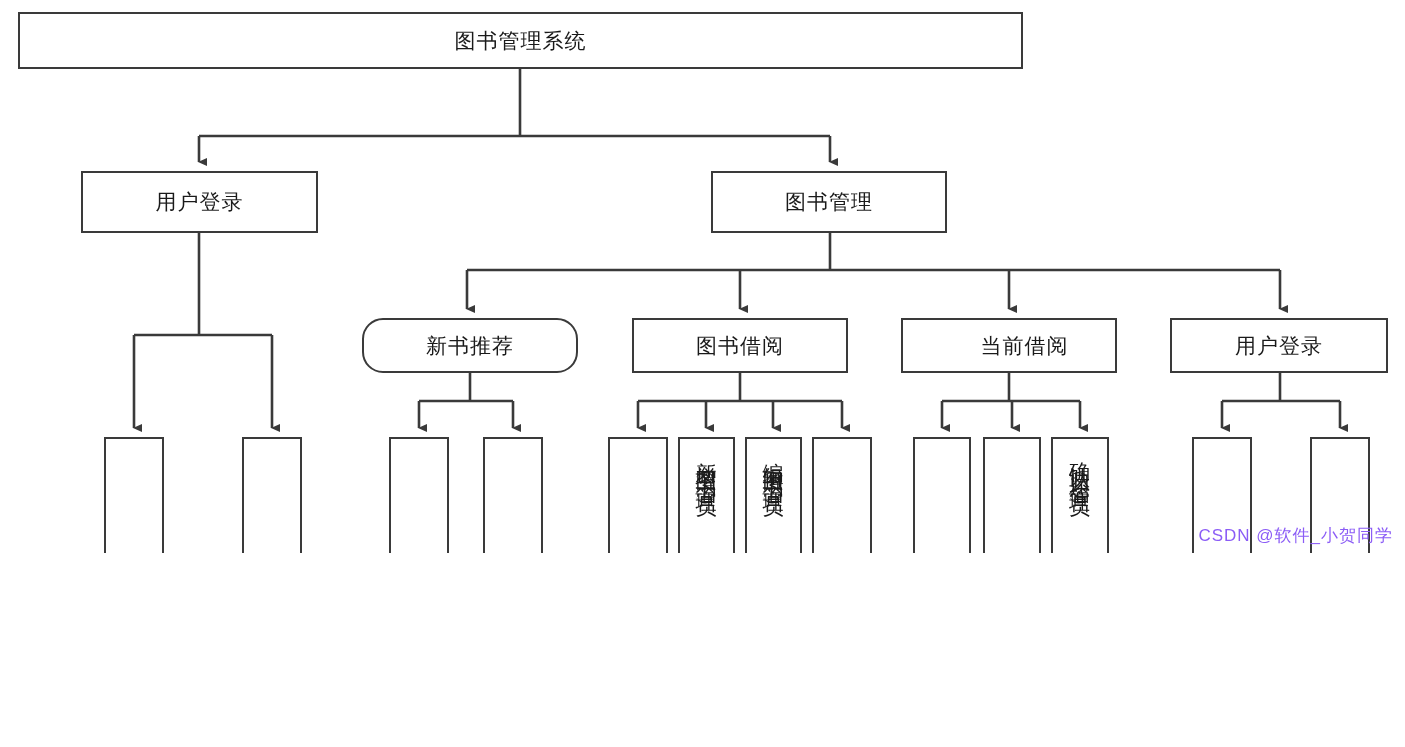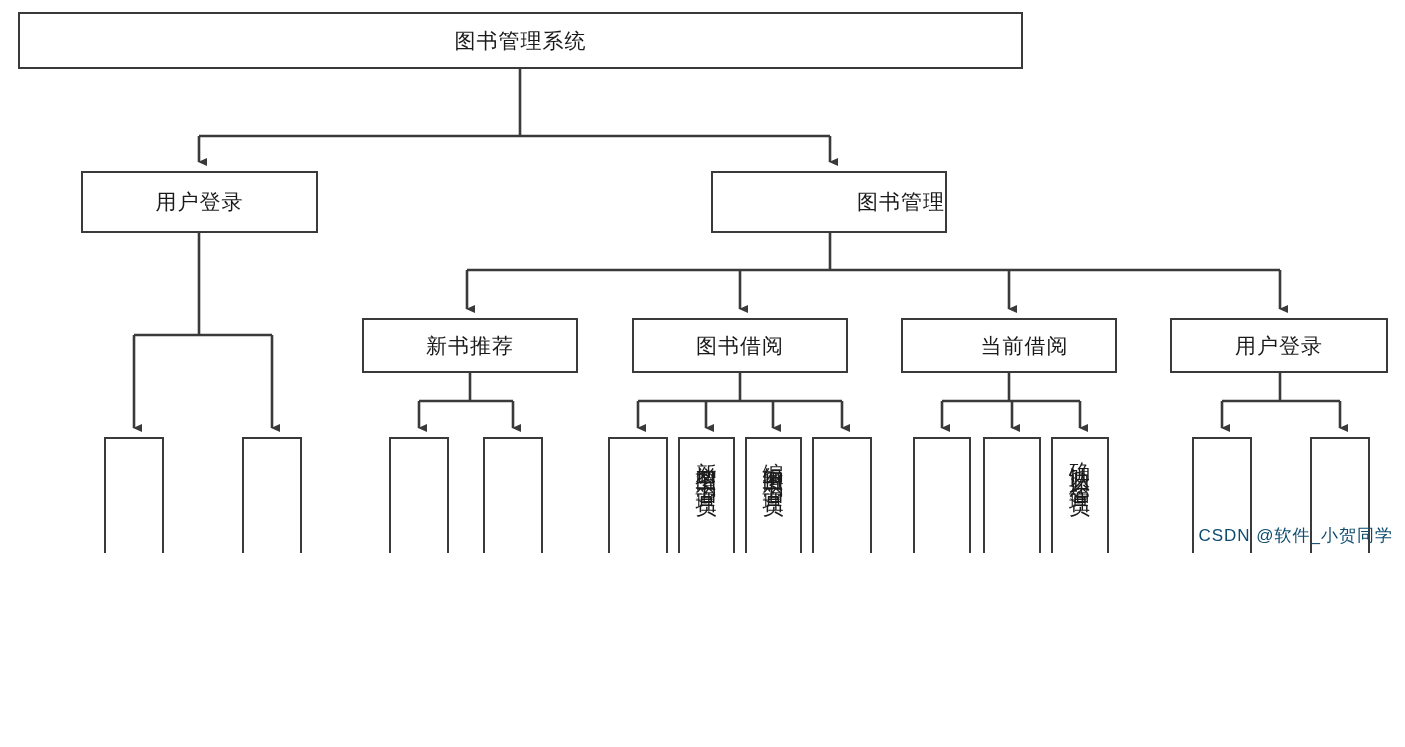--- a/index.html
+++ b/index.html
@@ -47,21 +47,21 @@
     text-orientation: upright;
     letter-spacing: 5px;
     line-height: 1;
     white-space: nowrap;
   }
   .watermark {
     position: absolute;
     right: 12px;
     bottom: 6px;
     font-size: 17px;
-    color: #0c4a6e;
+    color: #8b5cf6;
     letter-spacing: 1px;
     white-space: nowrap;
   }
 </style>
 </head>
 <body>
 
 <div id="canvas">
 
   <svg id="wires" viewBox="0 0 1405 747" xmlns="http://www.w3.org/2000/svg">
@@ -114,25 +114,25 @@
     </g>
   </svg>
 
   <div class="node h" style="left:18px; top:12px; width:1005px; height:57px;">
     <span>图书管理系统</span>
   </div>
 
   <div class="node h" style="left:81px; top:171px; width:237px; height:62px;">
     <span>用户登录</span>
   </div>
-  <div class="node h" style="left:711px; top:171px; width:236px; height:62px;justify-content:flex-end;">
+  <div class="node h" style="left:711px; top:171px; width:236px; height:62px;">
     <span>图书管理</span>
   </div>
 
-  <div class="node h" style="left:362px; top:318px; width:216px; height:55px;">
+  <div class="node h" style="left:362px; top:318px; width:216px; height:55px;border-radius:21px;">
     <span>新书推荐</span>
   </div>
   <div class="node h" style="left:632px; top:318px; width:216px; height:55px;">
     <span>图书借阅</span>
   </div>
   <div class="node h" style="left:901px; top:318px; width:216px; height:55px;padding-left:31px;">
     <span>当前借阅</span>
   </div>
   <div class="node h" style="left:1170px; top:318px; width:218px; height:55px;">
     <span>用户登录</span>

